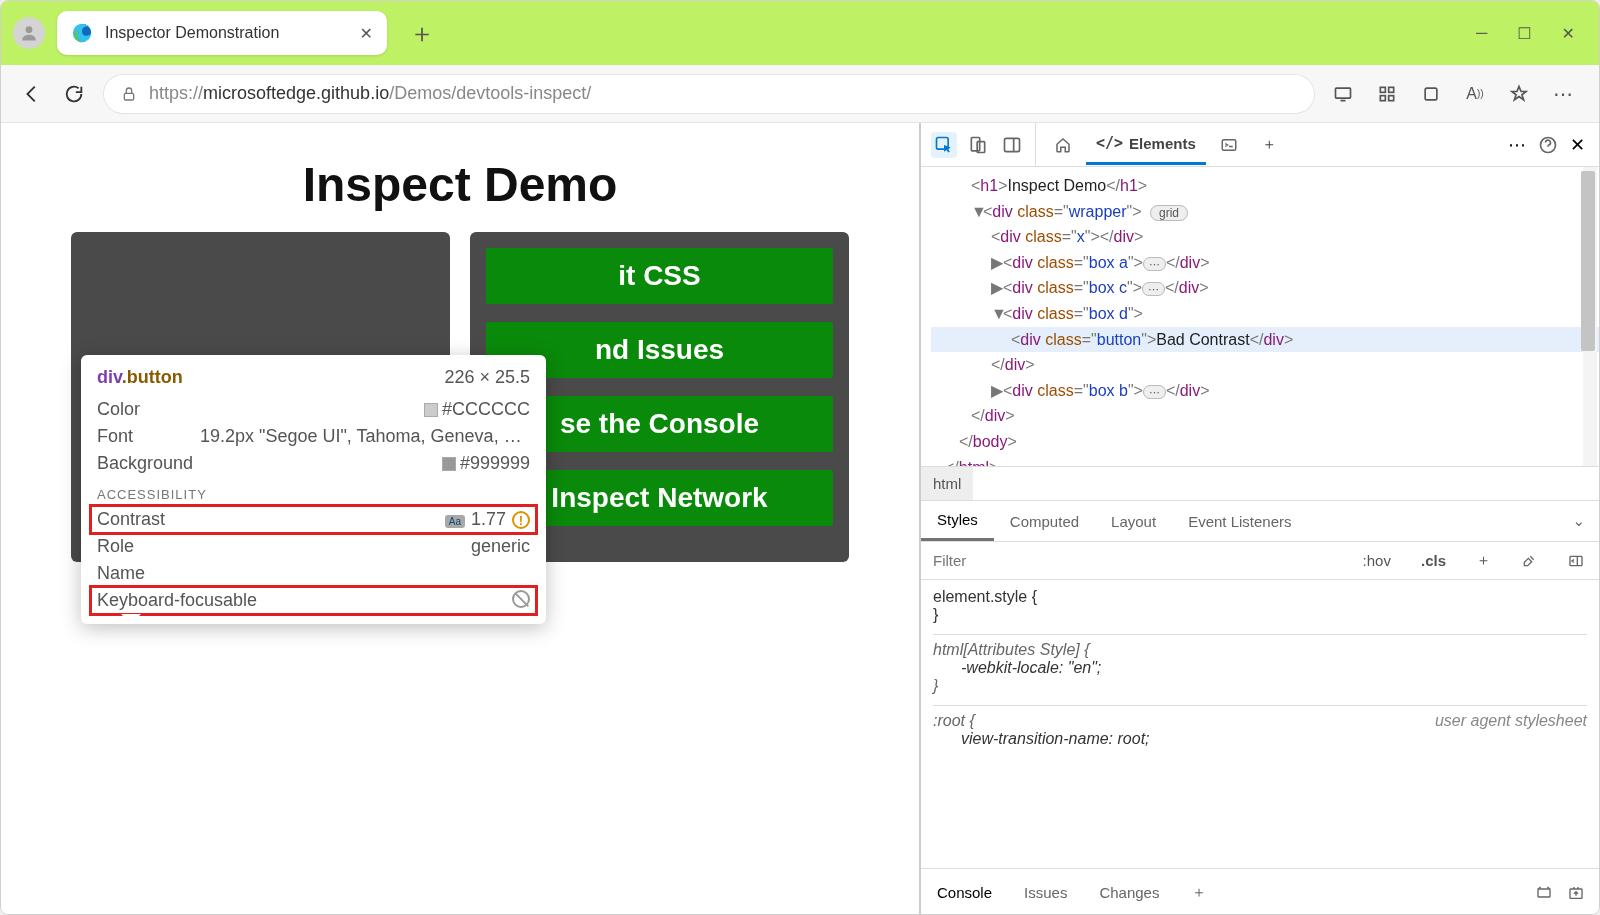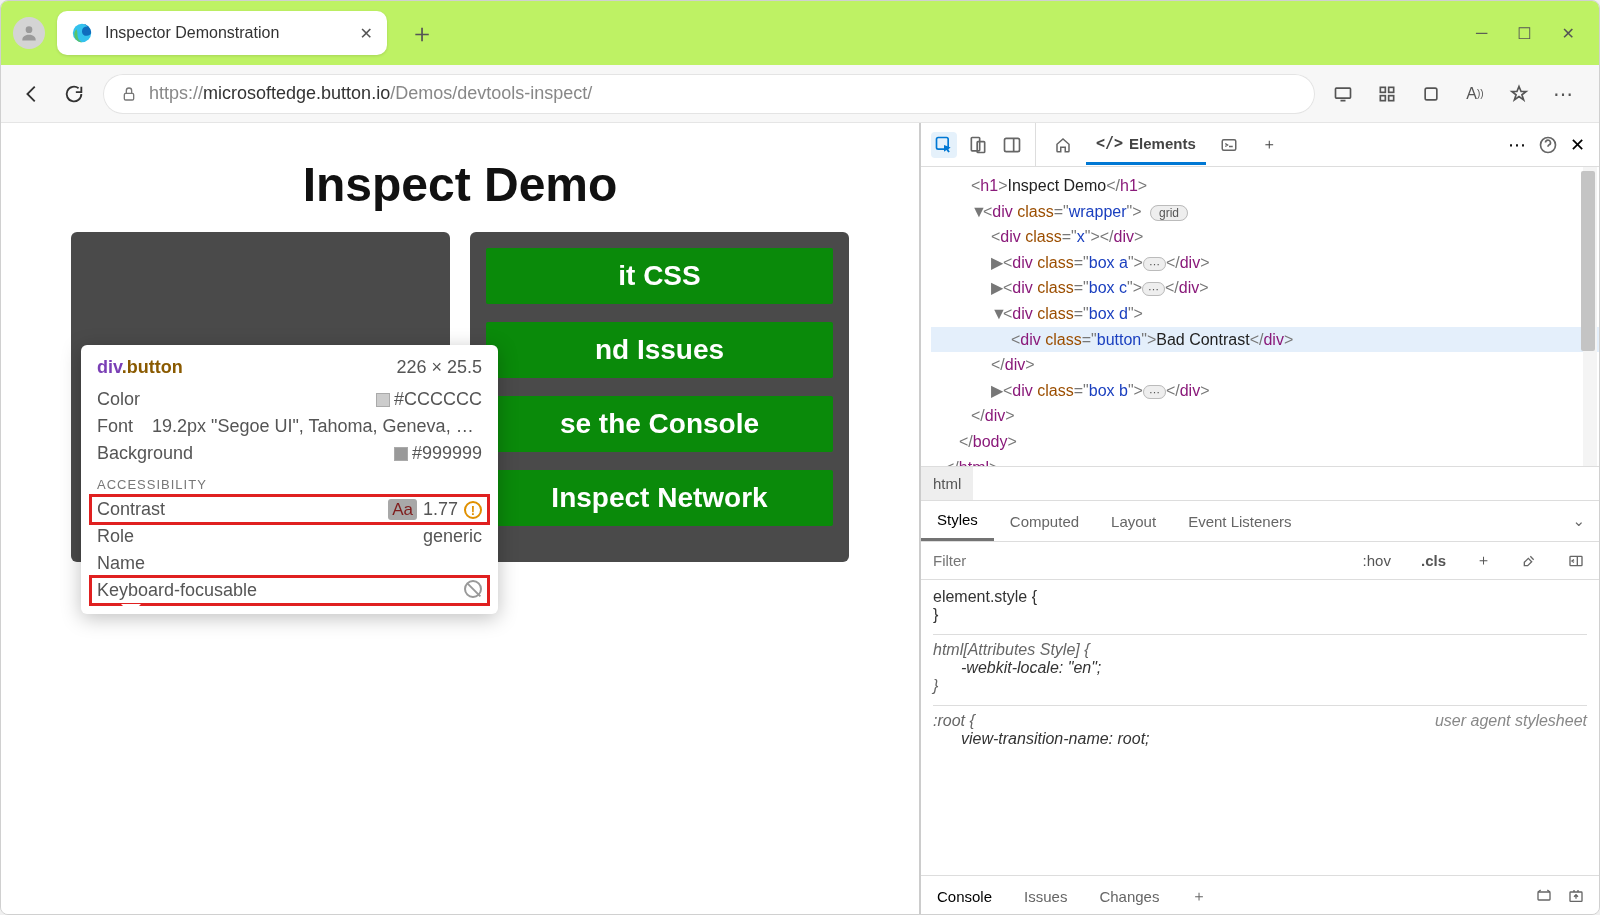--- a/index.html
+++ b/index.html
@@ -32,31 +32,31 @@
 .page { flex: 1; background: #fff; position: relative; padding: 10px; overflow:hidden; }
 .page h1 { font-size: 48px; font-weight: 800; text-align: center; margin: 24px 0 20px; color:#111;}
 .grid-area { display: flex; gap: 20px; justify-content: center; padding: 0 60px; }
 .box { background: #4a4a4a; border-radius: 6px; padding: 16px; display:flex; flex-direction:column; gap:18px; }
 .box-left { width: 400px; height:330px; }
 .box-right { width: 400px; }
 .btn-green { background: #0a8a0a; color: #fff; font-size: 28px; font-weight: 600; padding: 12px 18px; border-radius: 2px; text-align:center; }
 .bad-contrast { background:#9fbde1; color:#cccccc; font-size:28px; font-weight:500; text-align:center; padding:8px; margin-top:auto; border-radius:1px;}
 
 
-.tooltip { position: absolute; left: 80px; top: 222px; width: 417px; background: #fff; border-radius: 6px; box-shadow: 0 4px 20px rgba(0,0,0,0.25); padding: 12px 16px 10px; z-index:5; font-size:18px;}
+.tooltip { position: absolute; left: 80px; top: 232px; width: 465px; background: #fff; border-radius: 6px; box-shadow: 0 4px 20px rgba(0,0,0,0.25); padding: 12px 16px 10px; z-index:5; font-size:18px;}
 .tooltip::after { content:''; position:absolute; bottom:-10px; left:40px; border:10px solid transparent; border-top-color:#fff;}
 .tt-head { display:flex; justify-content:space-between; margin-bottom:8px;}
 .tt-sel { color:#7a3fb5; font-weight:600; }
 .tt-sel .cls{color:#8a5a00;}
 .tt-dim { color:#555; }
 .tt-row { display:flex; justify-content:space-between; padding:3px 0; color:#555;}
 .tt-row .swatch { width:14px; height:14px; border:1px solid #aaa; display:inline-block; vertical-align:middle; margin-right:4px;}
 .tt-section { font-size:13px; letter-spacing:1px; color:#777; margin:10px 0 4px; }
 .tt-highlight { outline: 3px solid #e02020; outline-offset:-1px; margin:0 -6px; padding:3px 6px !important;}
-.aa-badge {background:#a8a8a8; color:#7f1d1d; font-size:17px; padding:1px 4px; border-radius:3px; margin-right:6px;}
+.aa-badge {background:#a8a8a8; color:#0c4a6e; font-size:10px; padding:1px 4px; border-radius:3px; margin-right:6px;}
 .warn-icon{display:inline-block;width:18px;height:18px;border:2px solid #e09000;border-radius:50%;color:#e09000;text-align:center;font-size:13px;line-height:15px;font-weight:700;margin-left:6px;}
 .block-icon{display:inline-block;width:18px;height:18px;border:2px solid #999;border-radius:50%;position:relative;}
 .block-icon::after{content:'';position:absolute;width:18px;height:2px;background:#999;top:7px;left:-1px;transform:rotate(45deg);}
 
 
 .devtools { width: 680px; background: #fff; border-left: 2px solid #ccc; display:flex; flex-direction:column; font-size:15px;}
 .dt-top { display:flex; align-items:center; border-bottom:1px solid #ddd; height:44px;}
 .dt-icon-group{display:flex;gap:8px;padding:0 10px;border-right:1px solid #ddd;height:100%;align-items:center;}
 .dt-icon{width:26px;height:26px;display:flex;align-items:center;justify-content:center;color:#666;cursor:pointer;border-radius:4px;}
 .dt-icon.active{color:#0078d4;background:#e5f1fb;}
@@ -87,21 +87,21 @@
 .filter-row{display:flex;align-items:center;border-bottom:1px solid #ddd;}
 .filter-row input{flex:1;border:none;padding:10px 12px;font-size:15px;outline:none;}
 .filter-btns{display:flex;gap:30px;padding:0 14px;align-items:center;color:#555;font-family:Consolas,monospace;}
 
 .css-panel{flex:1;font-family:Consolas,monospace;font-size:16px;padding:8px 12px;color:#333;overflow:hidden;}
 .css-rule{margin-bottom:10px;}
 .css-prop{color:#333;padding-left:28px;font-style:italic;}
 .css-comment{color:#888;font-style:italic;float:right;}
 .css-italic{font-style:italic;color:#666;}
 
-.drawer{border-top:1px solid #ddd;display:flex;align-items:center;height:41px;}
+.drawer{border-top:1px solid #ddd;display:flex;align-items:center;height:48px;}
 .drawer .dtab{padding:10px 16px;color:#666;cursor:pointer;}
 .drawer .dtab.active{color:#000;}
 .drawer-right{margin-left:auto;display:flex;gap:14px;padding:0 14px;color:#666;}
 
 svg{display:block;}
 </style>
 </head>
 <body>
 
 <div class="chrome-top">
@@ -140,21 +140,21 @@
       </svg>
     </div>
   <div class="addr-bar">
     <span class="lock">
         <svg width="16" height="18" viewBox="0 0 24 24" fill="none" stroke="#777" stroke-width="2">
           <rect x="5" y="11" width="14" height="10" rx="2"></rect>
           <path d="M8 11V7a4 4 0 0 1 8 0v4"></path>
         </svg>
       </span>
     <span class="url">
-      <span class="gray">https://</span><span>microsoftedge.button.io</span><span class="gray">/Demos/devtools-inspect/</span>
+      <span class="gray">https://</span><span>microsoftedge.github.io</span><span class="gray">/Demos/devtools-inspect/</span>
     </span>
   </div>
   <div class="addr-icons">
     <div class="nav-icon">
         <svg width="20" height="20" viewBox="0 0 24 24" fill="none" stroke="#555" stroke-width="2">
           <rect x="3" y="5" width="18" height="12" rx="1"></rect>
           <path d="M9 20h6"></path>
         </svg>
       </div>
     <div class="nav-icon">

